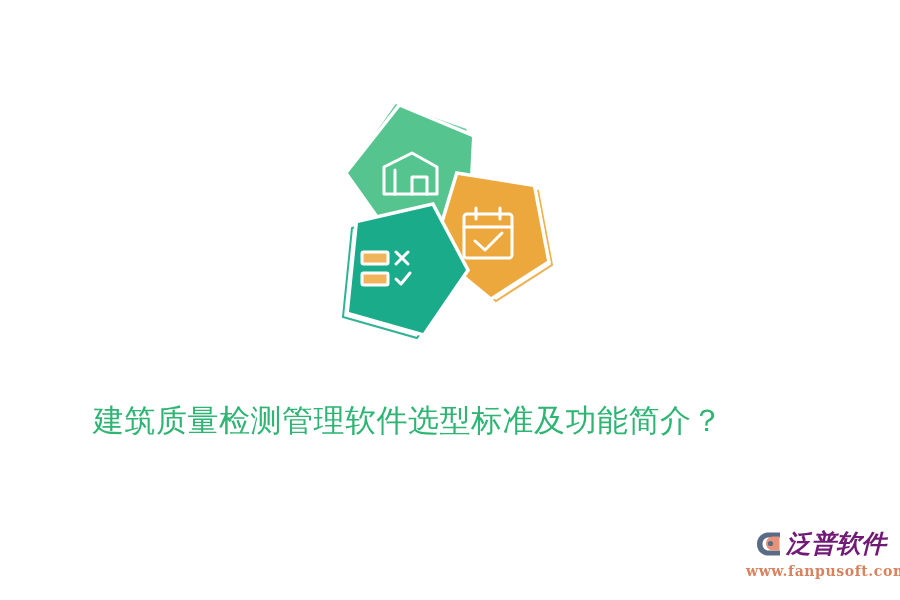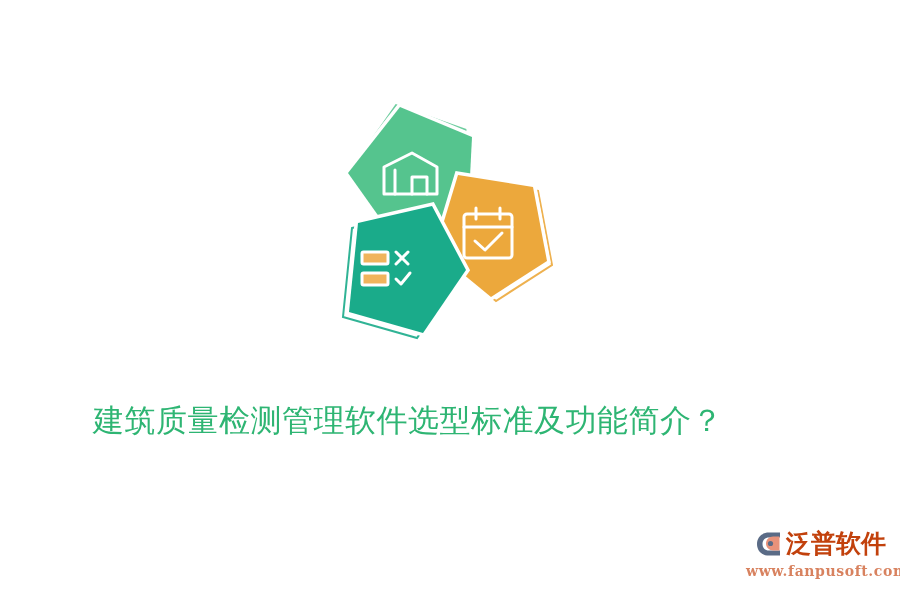--- a/index.html
+++ b/index.html
@@ -70,23 +70,24 @@
     width: 30px;
     height: 30px;
     flex: 0 0 auto;
     margin-right: 3px;
   }
   #logo-mark svg { display: block; width: 30px; height: 30px; }
   #logo-text {
     font-family: "DejaVu Sans", "Liberation Sans", sans-serif;
     font-size: 25px;
     font-weight: 700;
-    color: #c2410c;
+    color: #701a75;
     letter-spacing: 0px;
     line-height: 30px;
+    font-style: italic;
   }
   #logo-url {
     text-align: right;
     font-family: "DejaVu Serif", "Liberation Serif", serif;
     font-size: 14px;
     font-weight: 700;
     letter-spacing: 0.6px;
     color: #d8825f;
     line-height: 18px;
     padding-right: 1px;

